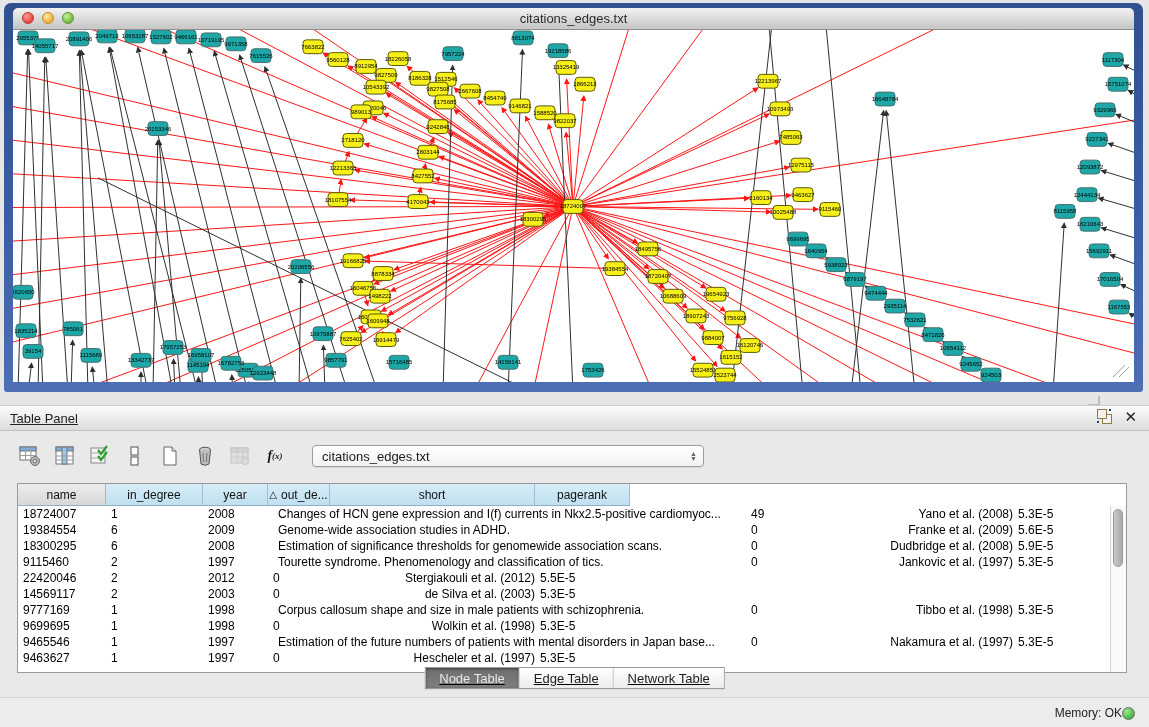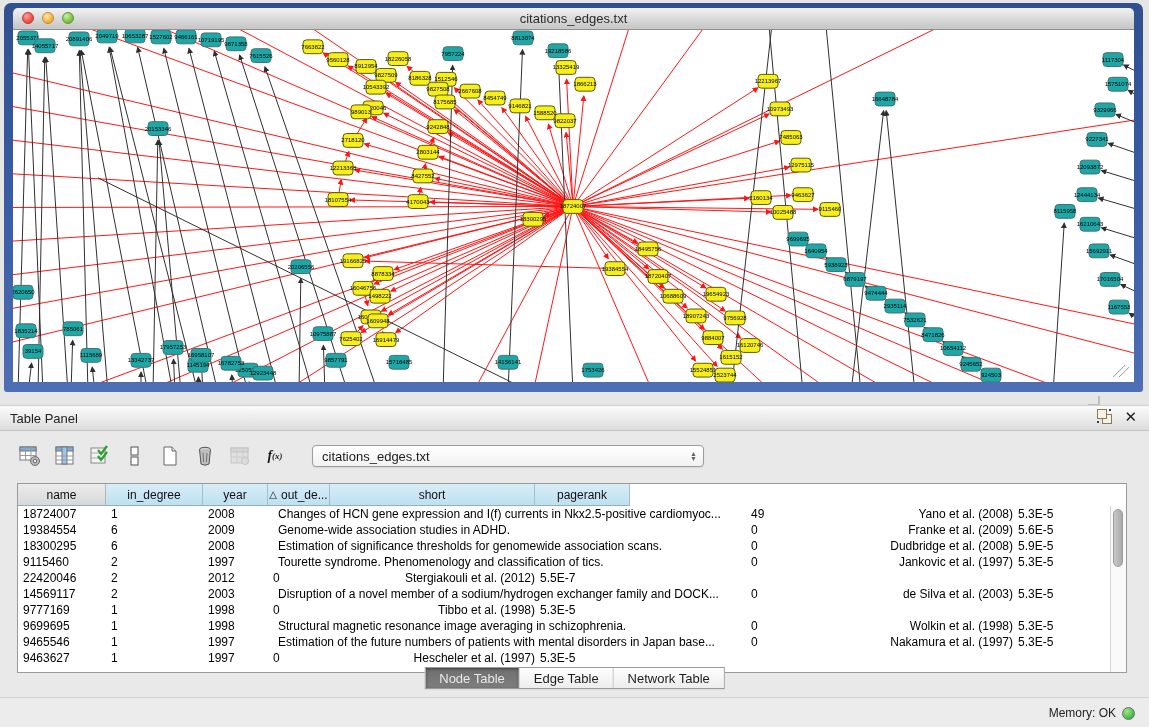--- a/index.html
+++ b/index.html
@@ -41,21 +41,21 @@
   
   .table-panel{
     position:absolute;left:0;top:405px;width:1149px;height:292px;
     background:#e9e9e9;
   }
   .panel-header{
     height:24px;background:linear-gradient(180deg,#fbfbfb,#dddddd);
     border-top:1px solid #cfcfcf;border-bottom:1px solid #c2c2c2;
     display:flex;align-items:center;position:relative;
   }
-  .panel-header .panel-title{font-size:13px;color:#222;padding-left:10px;}
+  .panel-header .panel-title{font-size:13px;color:#222;padding-left:10px;text-decoration:underline;}
   .panel-header .hdr-icons{position:absolute;right:12px;top:3px;display:flex;gap:12px;align-items:center;}
   .float-icon{width:15px;height:15px;position:relative;}
   .float-icon .sq1{position:absolute;left:0;top:0;width:8px;height:8px;border:1px solid #8b7d4a;background:#f4f2ea;}
   .float-icon .sq2{position:absolute;right:0;bottom:0;width:8px;height:8px;border:1px solid #8b7d4a;background:#f4f2ea;}
   .float-icon .dot{position:absolute;width:2px;height:2px;background:#28425f;}
   .close-x{font-size:15px;font-weight:bold;color:#1c1c1c;line-height:15px;cursor:default;}
   
   .toolbar{display:flex;align-items:center;gap:11px;padding:10px 0 0 18px;height:30px;}
   .tb-btn{width:24px;height:24px;display:flex;align-items:center;justify-content:center;}
   .fx{font-family:"Liberation Serif","DejaVu Serif",serif;font-style:italic;font-weight:bold;font-size:14px;color:#1a1a1a;}
@@ -99,37 +99,37 @@
     background:#fafafa;border-left:1px solid #d4d4d4;
   }
   .vthumb{
     position:absolute;left:2px;top:3px;width:10px;height:58px;border-radius:6px;
     background:linear-gradient(90deg,#c9c9c9,#a9a9a9);border:1px solid #9b9b9b;box-sizing:border-box;
   }
   
   .tabs{
     position:absolute;left:50%;transform:translateX(-50%);bottom:8px;
     display:flex;height:20px;border:1px solid #9a9a9a;border-radius:0;
-    overflow:hidden;background:#fdfdfd;box-shadow:0 1px 1px rgba(0,0,0,.1);
+    overflow:hidden;background:#fdfdfd;box-shadow:0 1px 1px rgba(0,0,0,.1);text-decoration:underline;
   }
   .tab{
     padding:0 14px;font-size:13px;color:#1d1d1d;display:flex;align-items:center;
     border-right:1px solid #b9b9b9;background:linear-gradient(180deg,#ffffff,#ececec);
   }
   .tab:last-child{border-right:none;}
   .tab.sel{
     background:linear-gradient(180deg,#6f6f6f,#7e7e7e);color:#e9e9e9;
     box-shadow:inset 0 1px 3px rgba(0,0,0,.45);
   }
   
   .statusbar{
     position:absolute;left:0;top:697px;width:1149px;height:30px;
     background:#ececec;border-top:1px solid #d2d2d2;
   }
-  .mem{position:absolute;right:14px;top:8px;display:flex;align-items:center;gap:6px;}
+  .mem{position:absolute;right:14px;top:8px;display:flex;align-items:center;}
   .mem .mem-label{font-size:12px;color:#222;}
   .mem .dot{
     width:13px;height:13px;border-radius:50%;
     background:radial-gradient(circle at 35% 30%,#9fe88a,#3db53d 75%);
     border:1px solid #6e6e6e;box-sizing:border-box;
   }
 </style>
 </head>
 <body>
 
@@ -912,44 +912,43 @@
           <div class="td" style="width: 62px;">0</div>
           <div class="td center" style="width: 205px;">Jankovic et al. (1997)</div>
           <div class="td" style="width: 95px;">5.3E-5</div>
         </div>
         <div class="tr">
           <div class="td" style="width: 88px;">22420046</div>
           <div class="td" style="width: 97px;">2</div>
           <div class="td" style="width: 65px;">2012</div>
           <div class="td" style="width: 62px;">0</div>
           <div class="td center" style="width: 205px;">Stergiakouli et al. (2012)</div>
-          <div class="td" style="width: 95px;">5.5E-7</div>
+          <div class="td" style="width: 95px;">5.5E-5</div>
         </div>
         <div class="tr">
           <div class="td" style="width: 88px;">14569117</div>
           <div class="td" style="width: 97px;">2</div>
           <div class="td" style="width: 65px;">2003</div>
-          <div class="td title-cell" style="width: 478px;">Disruption of a novel member of a sodium/hydrogen exchanger family and DOCK...</div>
           <div class="td" style="width: 62px;">0</div>
           <div class="td center" style="width: 205px;">de Silva et al. (2003)</div>
           <div class="td" style="width: 95px;">5.3E-5</div>
         </div>
         <div class="tr">
           <div class="td" style="width: 88px;">9777169</div>
           <div class="td" style="width: 97px;">1</div>
           <div class="td" style="width: 65px;">1998</div>
+          <div class="td title-cell" style="width: 478px;">Corpus callosum shape and size in male patients with schizophrenia.</div>
           <div class="td" style="width: 62px;">0</div>
           <div class="td center" style="width: 205px;">Tibbo et al. (1998)</div>
           <div class="td" style="width: 95px;">5.3E-5</div>
         </div>
         <div class="tr">
           <div class="td" style="width: 88px;">9699695</div>
           <div class="td" style="width: 97px;">1</div>
           <div class="td" style="width: 65px;">1998</div>
-          <div class="td title-cell" style="width: 478px;">Structural magnetic resonance image averaging in schizophrenia.</div>
           <div class="td" style="width: 62px;">0</div>
           <div class="td center" style="width: 205px;">Wolkin et al. (1998)</div>
           <div class="td" style="width: 95px;">5.3E-5</div>
         </div>
         <div class="tr">
           <div class="td" style="width: 88px;">9465546</div>
           <div class="td" style="width: 97px;">1</div>
           <div class="td" style="width: 65px;">1997</div>
           <div class="td title-cell" style="width: 478px;">Estimation of the future numbers of patients with mental disorders in Japan base...</div>
           <div class="td" style="width: 62px;">0</div>

